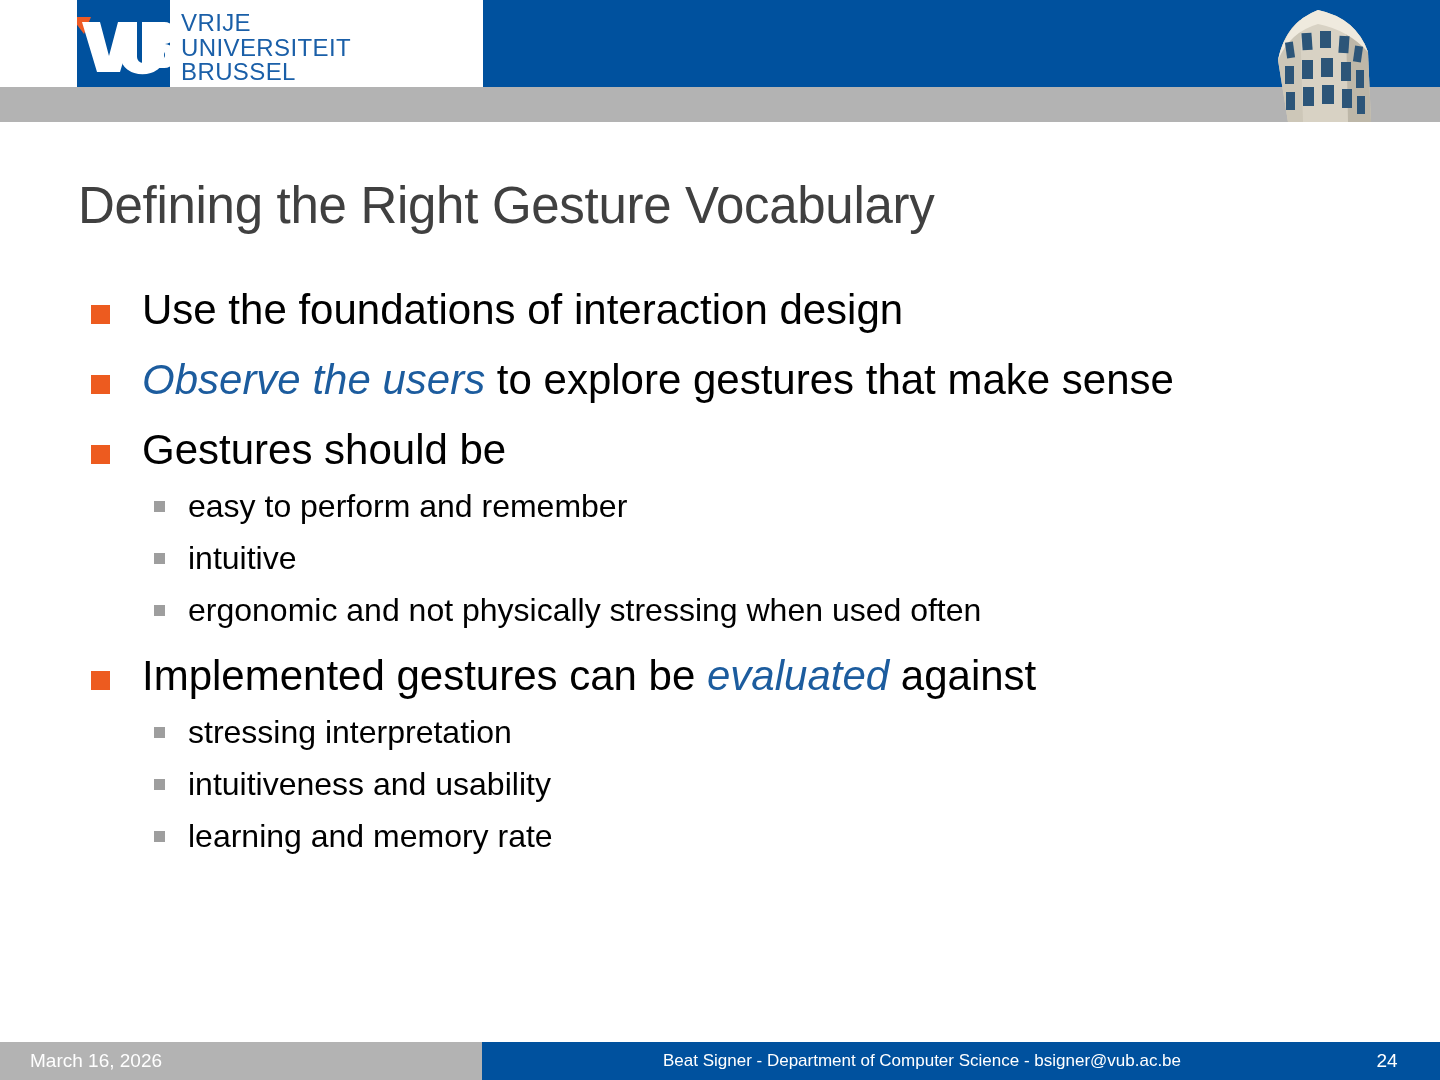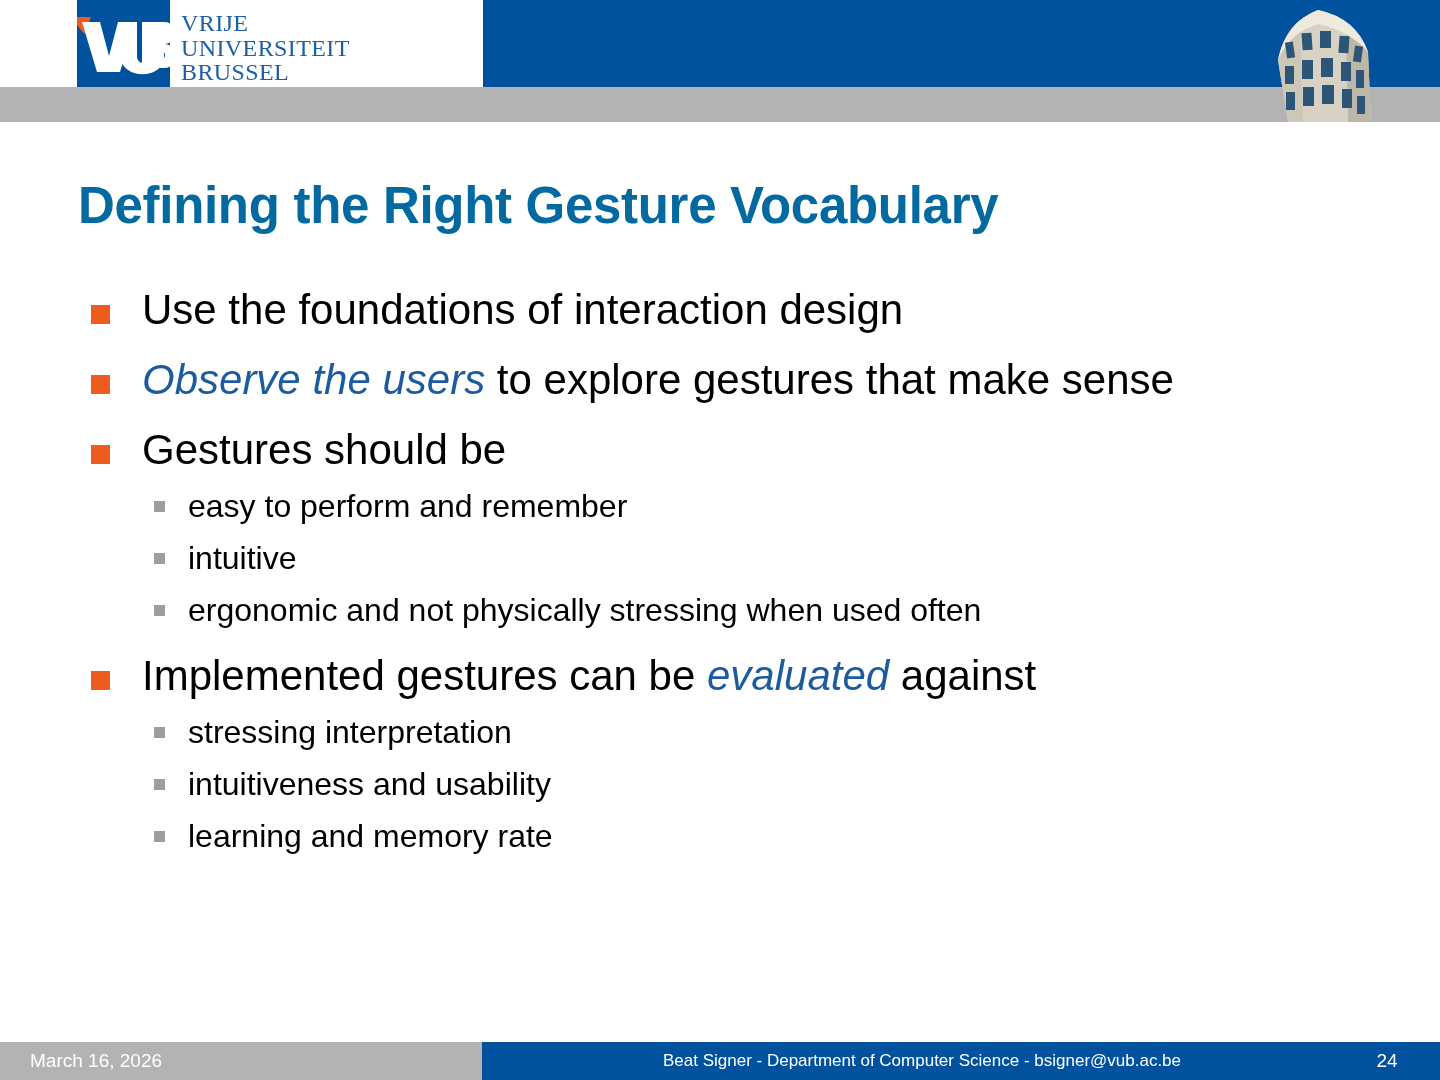--- a/index.html
+++ b/index.html
@@ -47,21 +47,21 @@
 
   
   .bldg {
     position:absolute; left:1228px; top:0; width:172px; height:122px;
     overflow:hidden;
   }
 
   
   #title {
     position:absolute; left:78px; top:176px; width:1300px;
-    font-size:51px; font-weight:bold; color:#0369a1;
+    font-size:51px; font-weight:normal; color:#404040;
     letter-spacing:-0.3px; white-space:nowrap;
   }
 
   
   #content { position:absolute; left:0; top:288px; width:1440px; }
 
   .l1 {
     position:relative;
     padding-left:142px;
     font-size:42px;
@@ -130,21 +130,21 @@
   <div class="logo-wrap">
     <div class="logo-sq"></div>
     <svg class="logo-vub" viewBox="0 0 93 87">
       <polygon points="-6,17 14,17 7,34" fill="#EE5A24"></polygon>
       <path d="M5,22 H23 L32,56 L41,22 H58 L43,72 H20 Z" fill="#ffffff"></path>
       <path d="M45,22 H61 V57 a6,6 0 0 0 12,0 V22 H88 V58 a20,15 0 0 1 -43,0 Z" fill="#ffffff" transform="translate(-1,0)"></path>
       <path d="M57,22 H78 a12,11 0 0 1 2,22 a12,12 0 0 1 -2,24 H57 Z
                M68,31 V40 h6 a4.5,4.5 0 0 0 0,-9 Z
                M68,50 V60 h7 a5,5 0 0 0 0,-10 Z" fill="#ffffff" transform="translate(8,0)"></path>
     </svg>
-    <div class="logo-words" style="white-space: pre; font-family: Liberation Serif, serif;">VRIJE
+    <div class="logo-words" style="white-space: pre;">VRIJE
 UNIVERSITEIT
 BRUSSEL</div>
   </div>
 
   <div class="bldg">
     <svg viewBox="0 0 172 122" width="172" height="122">
       <rect x="0" y="0" width="172" height="87" fill="#00519E"></rect>
       <rect x="0" y="87" width="172" height="35" fill="#b3b3b3"></rect>
       <g>
         <path d="M60,122 L50,60 Q58,22 90,10 Q128,18 140,52 L143,122 Z" fill="#d8d2c4"></path>

